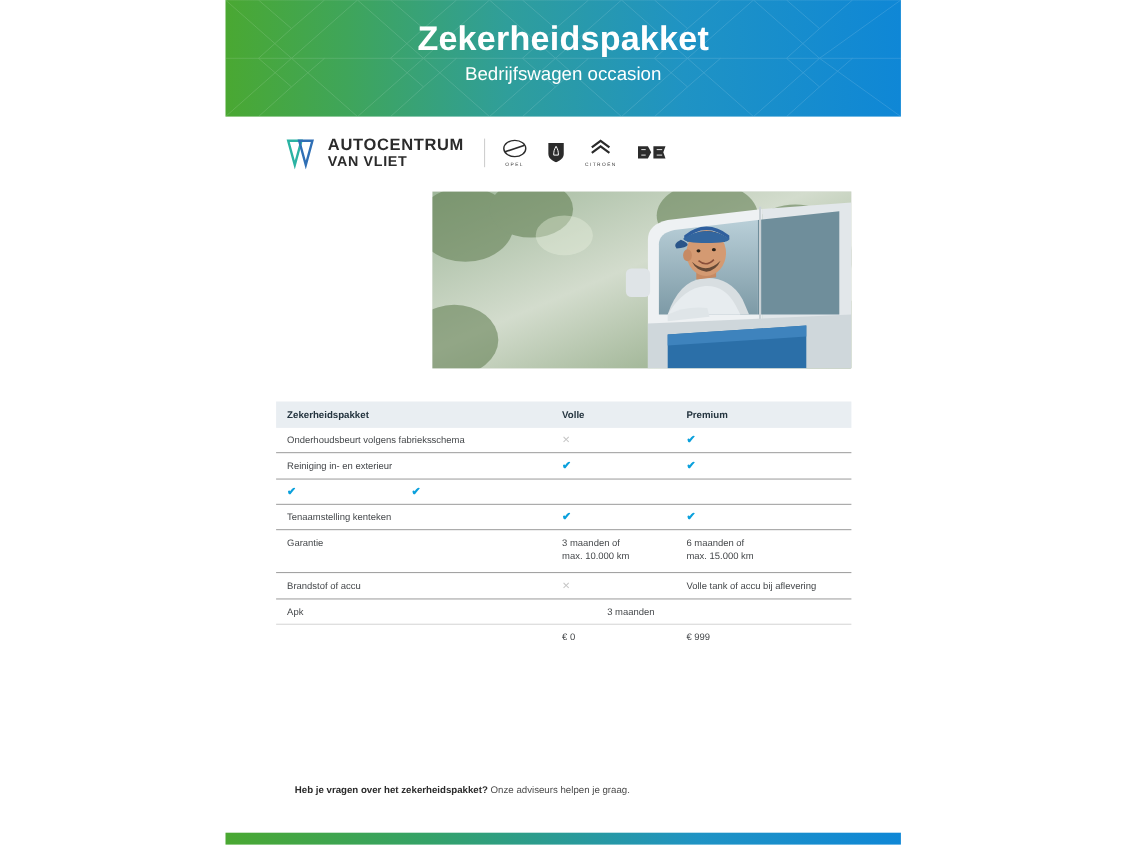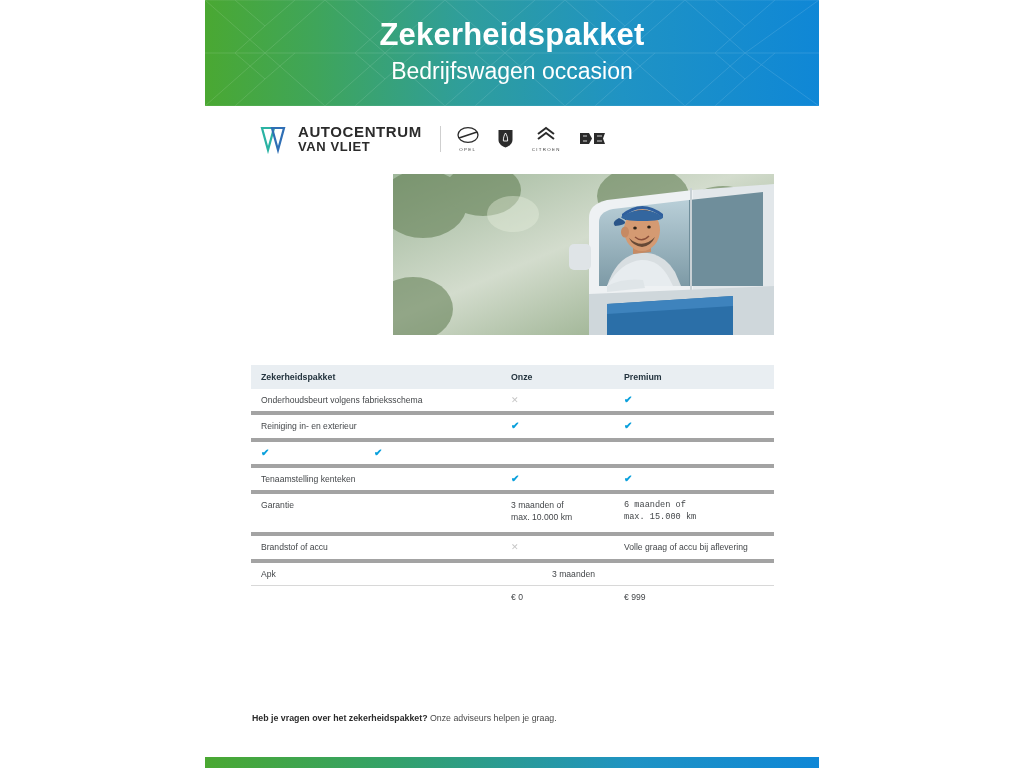--- a/index.html
+++ b/index.html
@@ -45,21 +45,21 @@
     color: #ffffff;
     padding-top: 18px;
   }
   .banner-title {
     font-size: 31px;
     font-weight: bold;
     letter-spacing: 0.2px;
     line-height: 1.1;
   }
   .banner-sub {
-    font-size: 23px;
+    font-size: 17px;
     font-weight: normal;
     margin-top: 7px;
     line-height: 1.1;
   }
 
   
   .brandbar {
     position: absolute;
     left: 260px;
     top: 122px;
@@ -129,21 +129,21 @@
   
   .table {
     position: absolute;
     left: 251px;
     top: 365px;
     width: 523px;
     font-size: 8.6px;
   }
   .row {
     display: flex;
-    border-bottom: 4px solid #a3a3a3;
+    border-bottom: 1px solid #a3a3a3;
     min-height: 21px;
     align-items: stretch;
   }
   .row.head {
     background: #e9eef2;
     border-bottom: none;
     min-height: 24px;
   }
   .row.last { border-bottom: 1px solid #d8d8d8; gap: 41px; }
   .cell {
@@ -171,21 +171,21 @@
     color: #c6c6c6;
     font-size: 9px;
     line-height: 1;
   }
   .price .cell { color: #44474a; }
   .row.price { border-bottom: none; }
 
   
   .question {
     position: absolute;
-    left: 252px;
+    left: 268px;
     top: 713px;
     font-size: 8.8px;
     color: #4a4a4a;
   }
   .question b { color: #2b2b2b; }
 
   
   .bottombar {
     position: absolute;
     left: 205px;
@@ -335,21 +335,21 @@
       <path d="M196 120 L381 112 L381 161 L196 161 Z" fill="#cfd7db"></path>
       <path d="M214 130 L340 122 L340 161 L214 161 Z" fill="#2b6fa8"></path>
       <path d="M214 130 L340 122 L340 132 L214 140 Z" fill="#3e83bd"></path>
     </svg>
   </div>
 
   <div class="table">
 
     <div class="row head">
       <div class="cell c1">Zekerheidspakket</div>
-      <div class="cell c2">Onze</div>
+      <div class="cell c2">Volle</div>
       <div class="cell c3">Premium</div>
     </div>
 
     <div class="row">
       <div class="cell c1">Onderhoudsbeurt volgens fabrieksschema</div>
       <div class="cell c2"><span class="cross">✕</span></div>
       <div class="cell c3"><span class="check">✔</span></div>
     </div>
 
     <div class="row">
@@ -366,28 +366,28 @@
     <div class="row">
       <div class="cell c1">Tenaamstelling kenteken</div>
       <div class="cell c2"><span class="check">✔</span></div>
       <div class="cell c3"><span class="check">✔</span></div>
     </div>
 
     <div class="row" style="min-height:38px;">
       <div class="cell c1">Garantie</div>
       <div class="cell c2" style="white-space:pre-line;">3 maanden of
 max. 10.000 km</div>
-      <div class="cell c3" style="white-space:pre-line;font-family:Liberation Mono, monospace;">6 maanden of
+      <div class="cell c3" style="white-space:pre-line;">6 maanden of
 max. 15.000 km</div>
     </div>
 
     <div class="row">
       <div class="cell c1">Brandstof of accu</div>
       <div class="cell c2"><span class="cross">✕</span></div>
-      <div class="cell c3">Volle graag of accu bij aflevering</div>
+      <div class="cell c3">Volle tank of accu bij aflevering</div>
     </div>
 
     <div class="row last">
       <div class="cell c1">Apk</div>
       <div class="cell c2">3 maanden</div>
     </div>
 
     <div class="row price">
       <div class="cell c1"></div>
       <div class="cell c2">€ 0</div>

